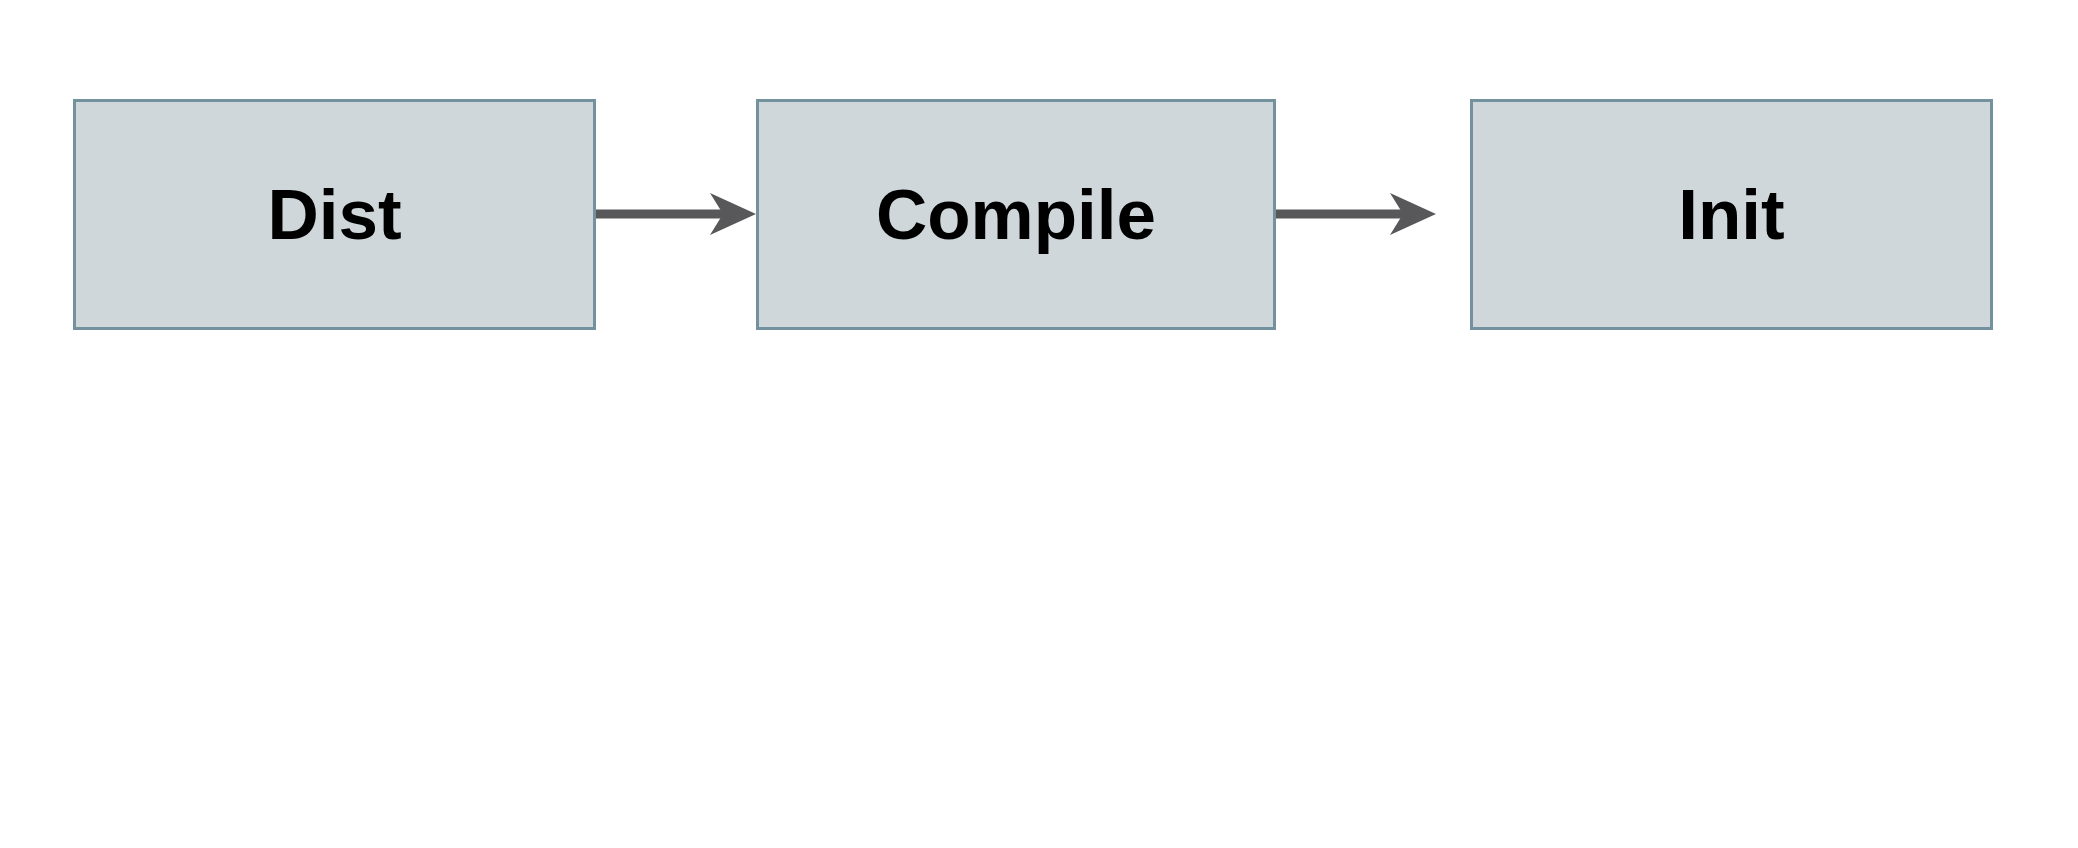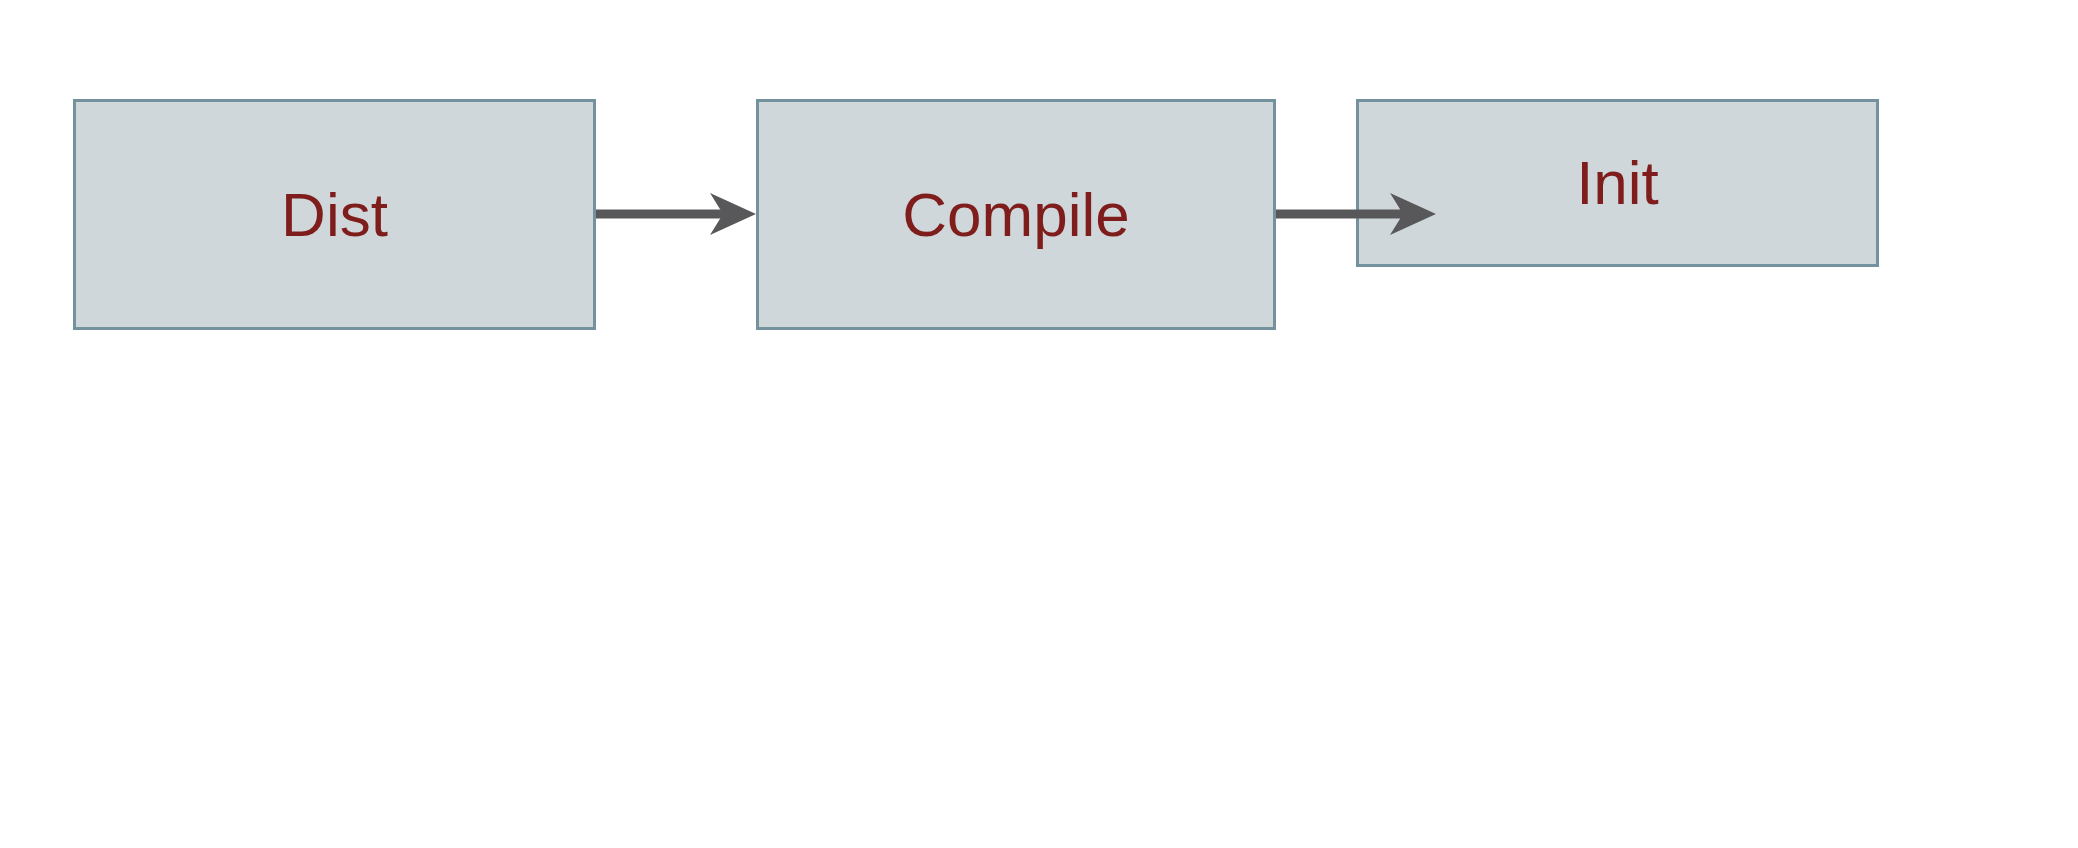--- a/index.html
+++ b/index.html
@@ -18,30 +18,30 @@
   .node {
     position: absolute;
     box-sizing: border-box;
     background: #cfd7da;
     border: 3px solid #74919e;
     display: flex;
     align-items: center;
     justify-content: center;
   }
   .node-label {
-    color: #7f1d1d;
-    font-size: 62px;
-    font-weight: 400;
+    color: #000000;
+    font-size: 71px;
+    font-weight: 700;
     line-height: 1;
     letter-spacing: 0px;
     white-space: nowrap;
   }
   #node-dist    { left: 73px;   top: 99px;  width: 523px; height: 231px; }
   #node-compile { left: 756px;  top: 99px;  width: 520px; height: 231px; }
-  #node-init    { left: 1356px; top: 99px;  width: 523px; height: 168px; }
+  #node-init    { left: 1470px; top: 99px;  width: 523px; height: 231px; }
   #node-clean   { left: 756px;  top: 514px; width: 520px; height: 230px; }
   .edges-layer {
     position: absolute;
     left: 0; top: 0;
     width: 2078px;
     height: 848px;
     pointer-events: none;
   }
 </style>
 </head>

